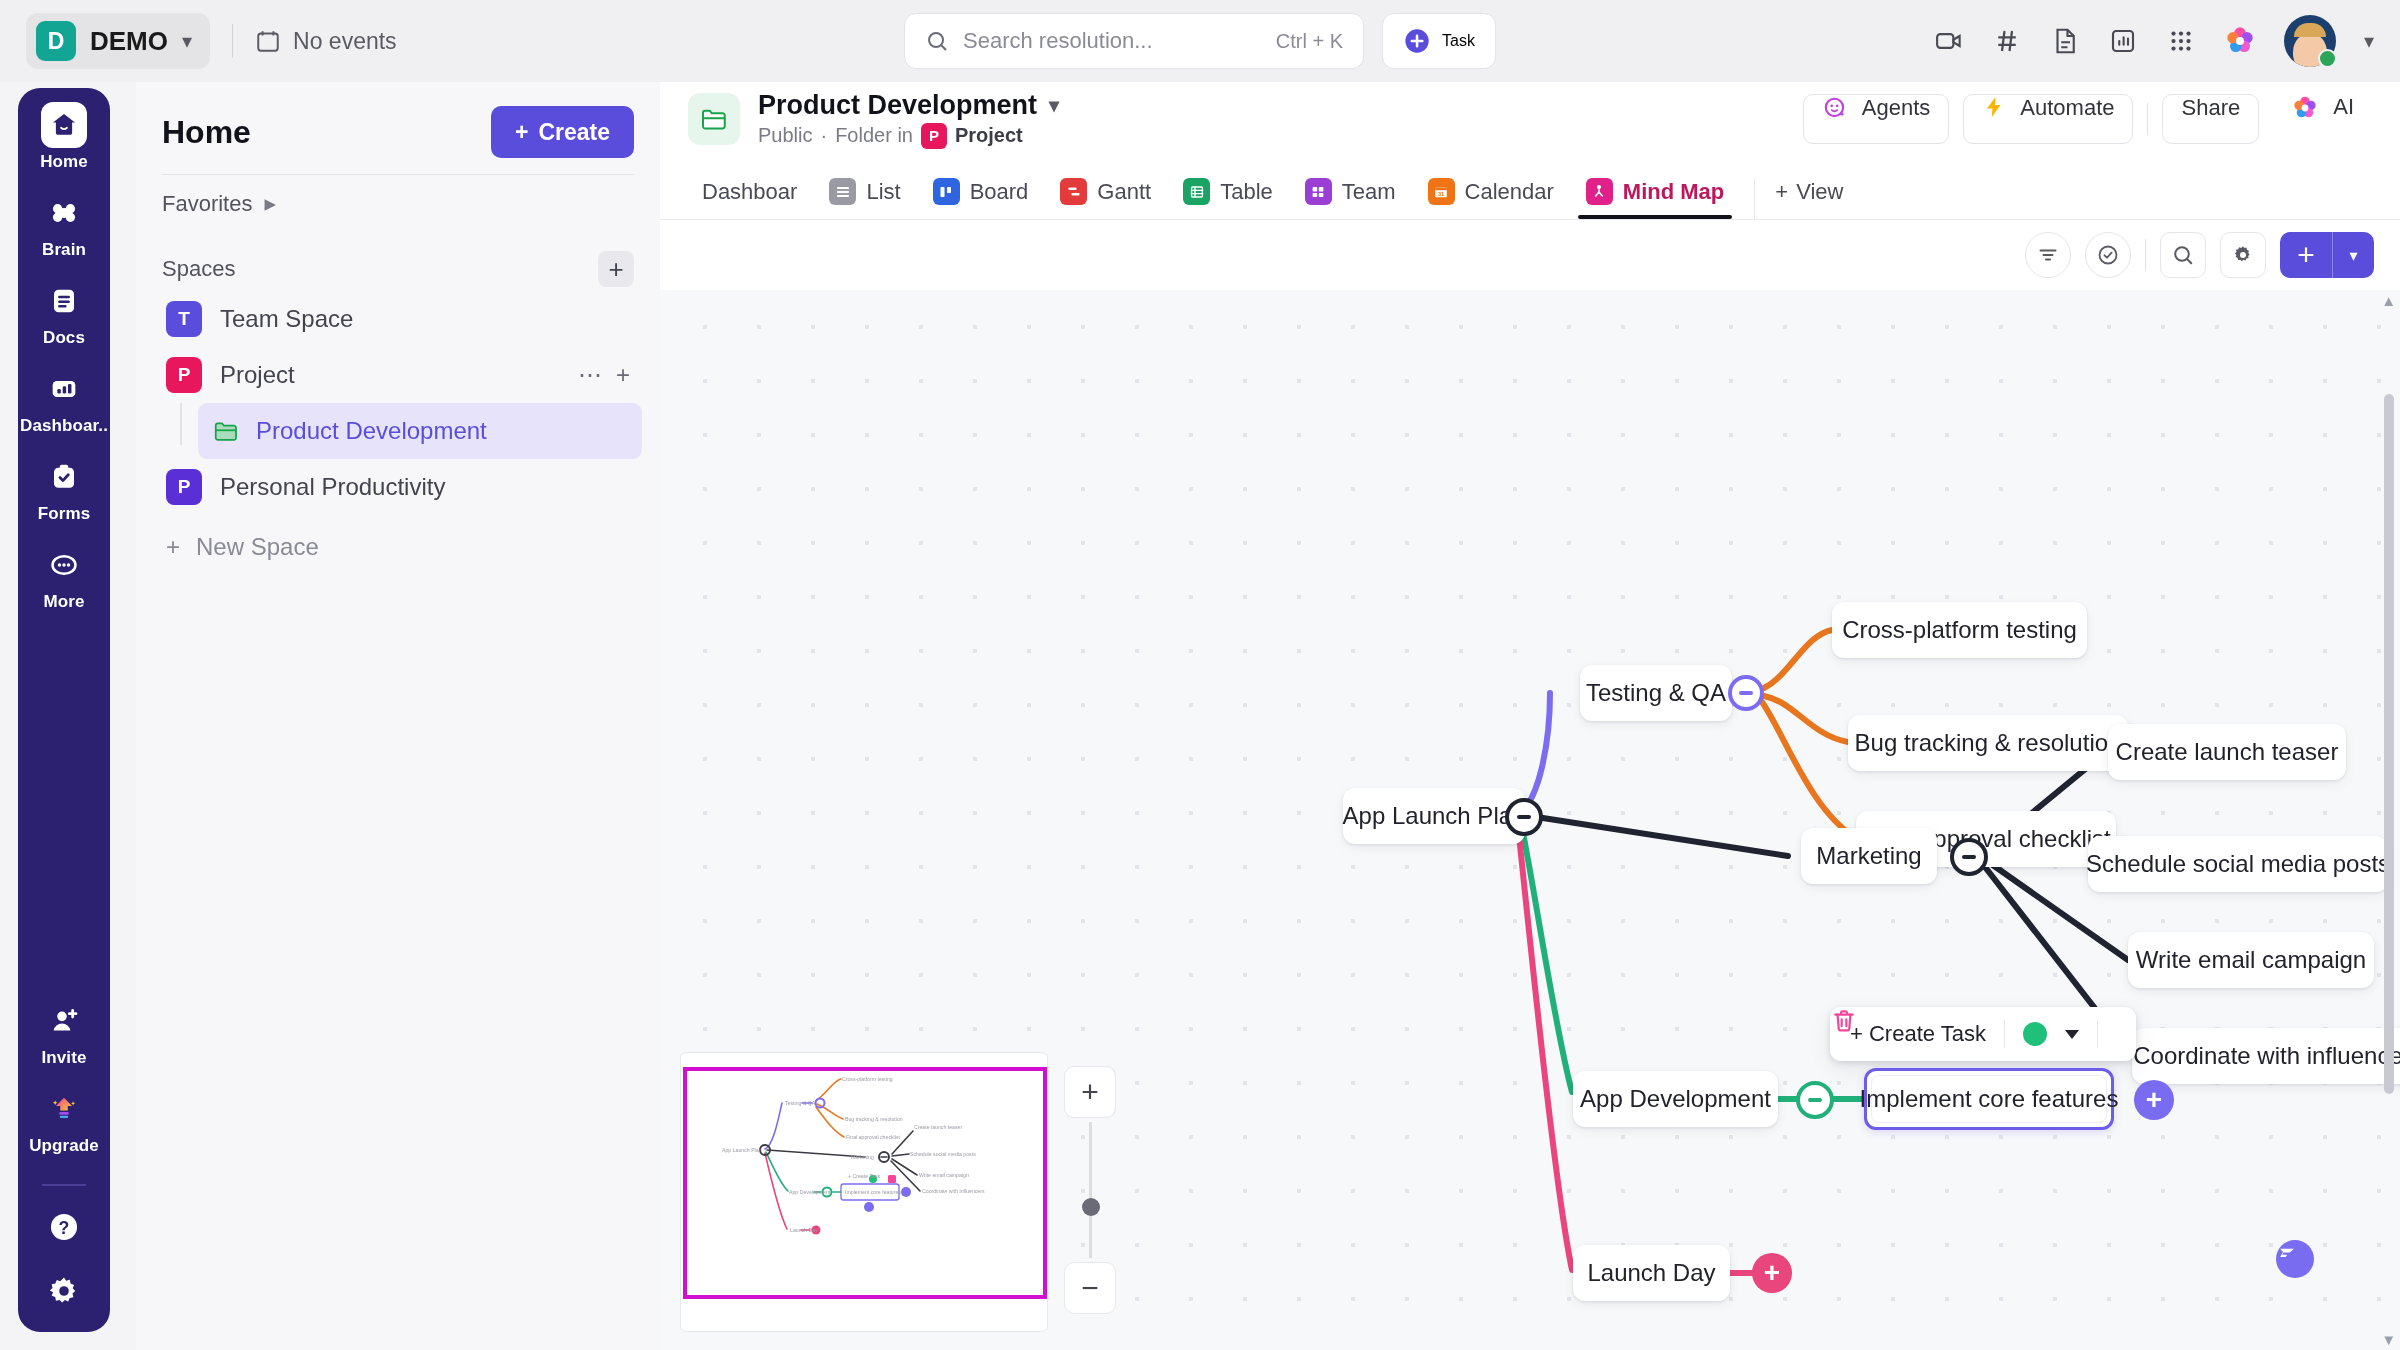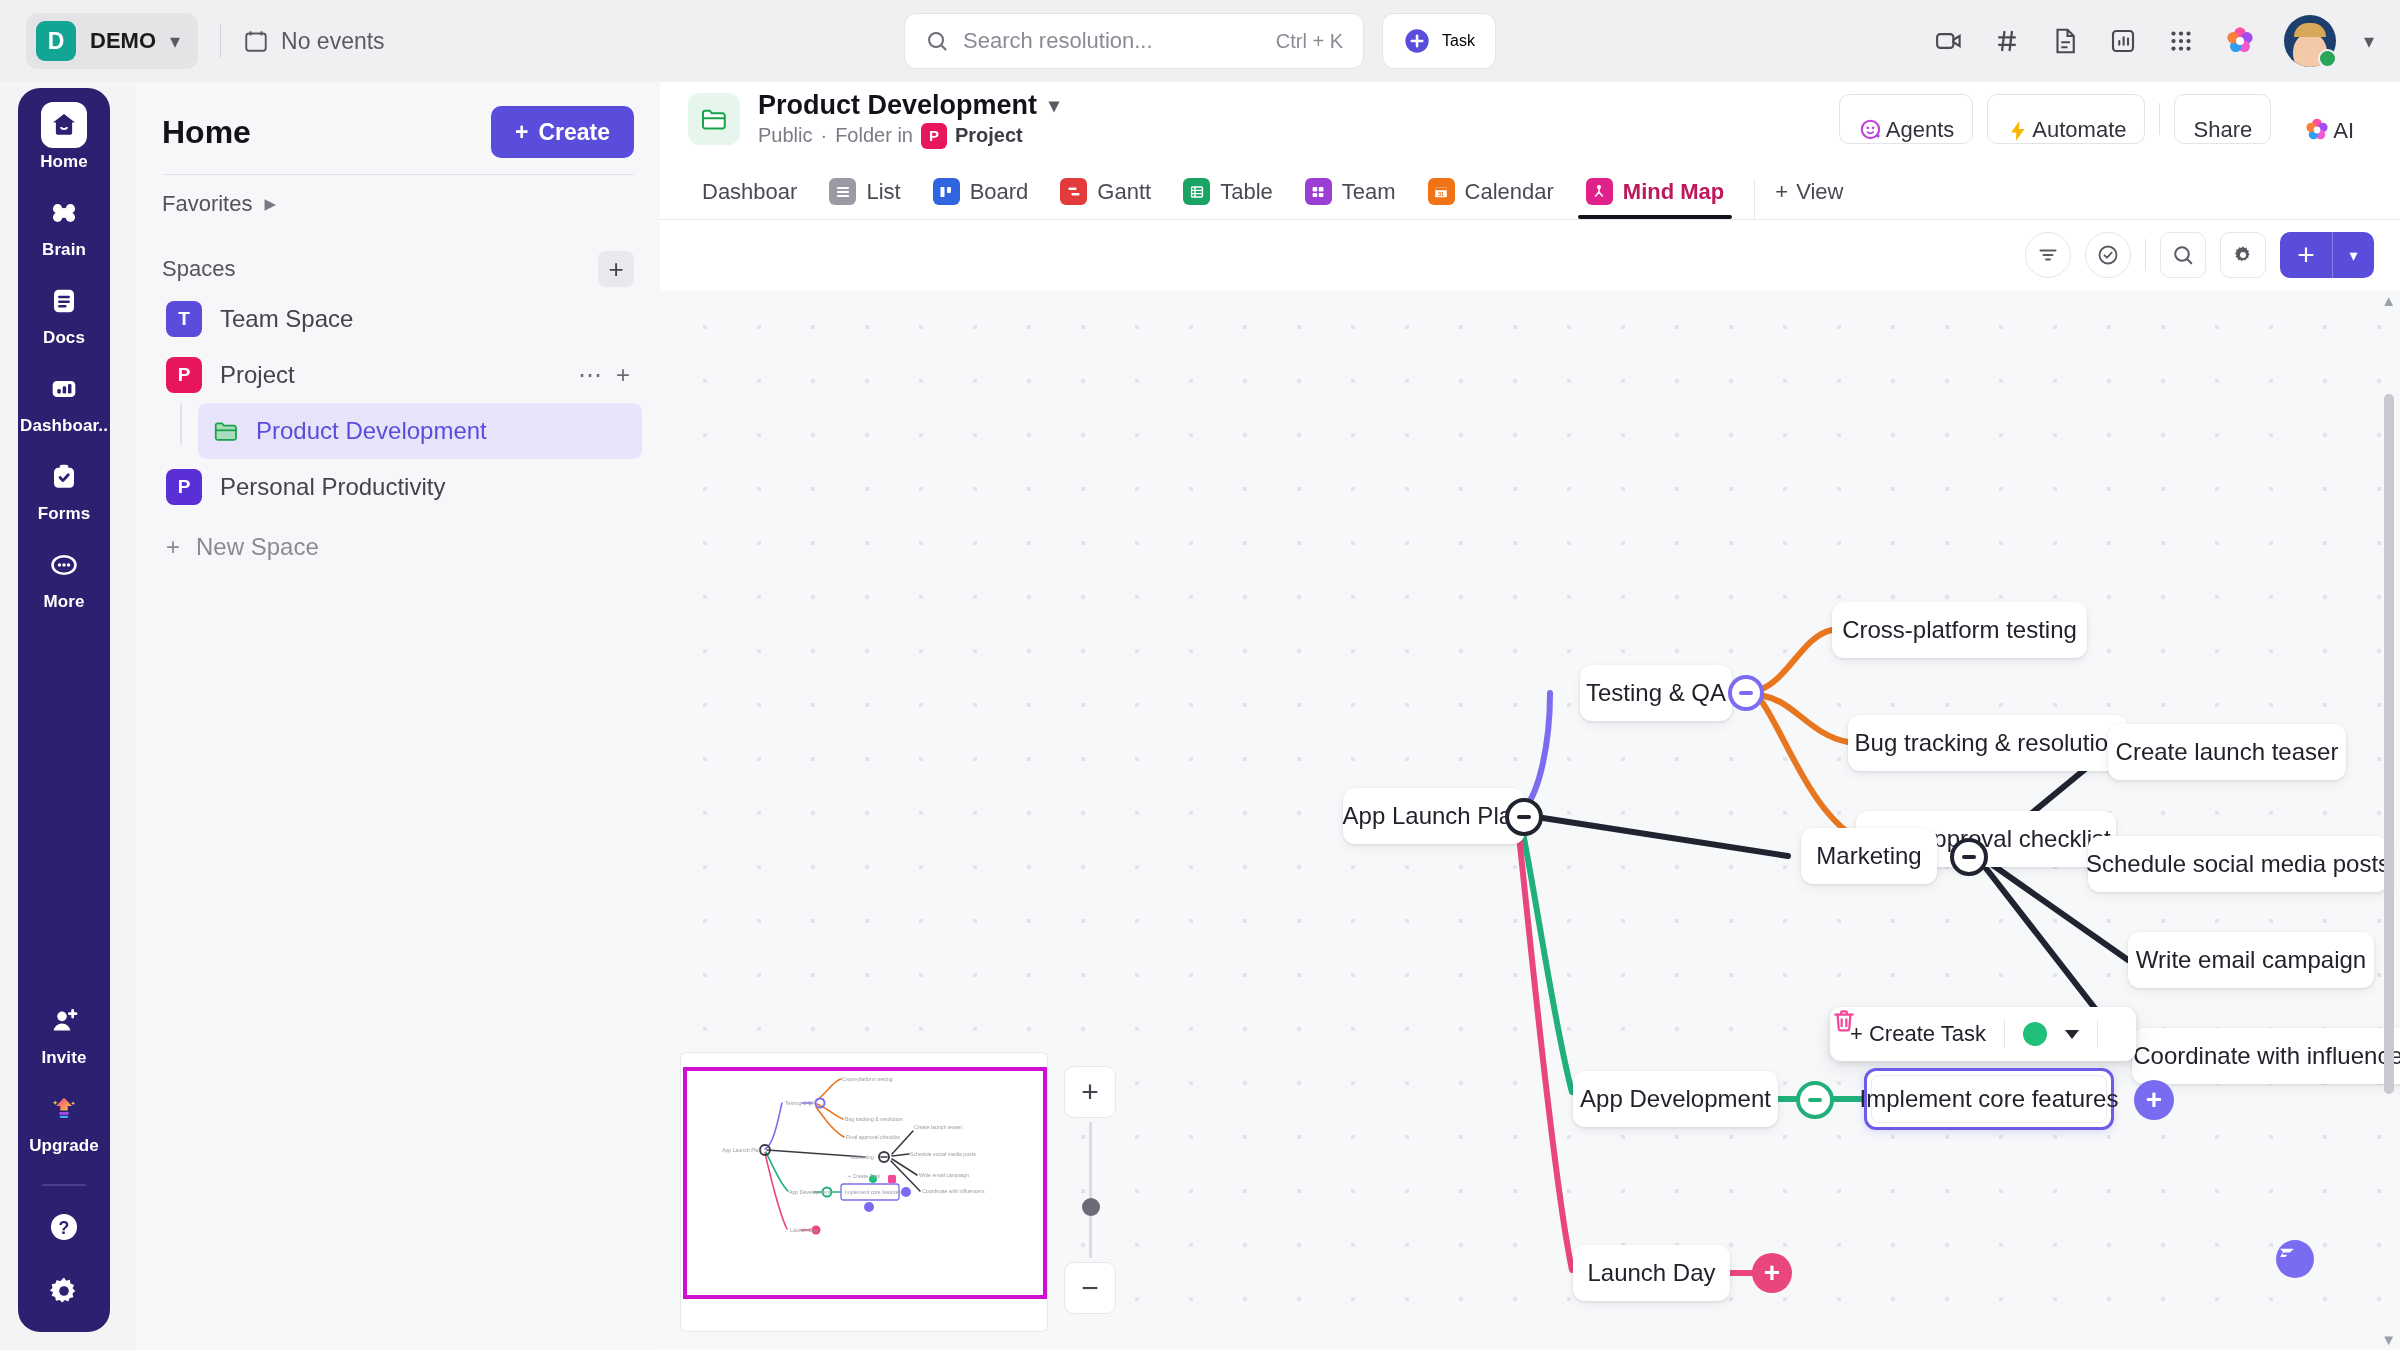--- a/index.html
+++ b/index.html
@@ -20,21 +20,21 @@
   .ws-chip {
     display: flex; align-items: center; gap: 14px;
     margin-left: 26px; padding: 8px 18px 8px 10px;
     background: #e4e4e7; border-radius: 12px; cursor: pointer;
   }
   .ws-avatar {
     width: 40px; height: 40px; border-radius: 9px; background: #12a594;
     color: #fff; font-size: 23px; font-weight: 700;
     display: flex; align-items: center; justify-content: center;
   }
-  .ws-name { font-size: 22px; font-weight: 700; color: #1a1a1a; text-align: center; }
+  .ws-name { font-size: 26px; font-weight: 700; color: #1a1a1a; text-align: center; }
   .chev { color: #5a5a63; font-size: 20px; }
   .tb-divider { width: 1px; height: 34px; background: #d2d2d7; margin: 0 22px; }
   .events { display: flex; align-items: center; gap: 12px; color: #5a5a63; font-size: 23px; cursor: pointer; }
   .searchwrap {
     position: absolute; left: 50%; transform: translateX(-50%);
     display: flex; align-items: center; gap: 18px;
   }
   .searchbox {
     width: 460px; height: 56px; background: #fff; border-radius: 12px;
     border: 1px solid #e3e3e8;
@@ -147,21 +147,21 @@
   .head-title { font-size: 27px; font-weight: 700; color: #12121a; display: flex; align-items: center; gap: 12px; }
   .head-sub { font-size: 20px; color: #7b7b86; display: flex; align-items: center; gap: 8px; margin-top: 2px; }
   .p-badge {
     width: 26px; height: 26px; border-radius: 6px; background: #e8175d; color: #fff;
     font-size: 15px; font-weight: 700; display: flex; align-items: center; justify-content: center;
   }
   .head-sub b { color: #3c3c46; font-weight: 700; }
   .head-actions { margin-left: auto; display: flex; align-items: center; gap: 14px; }
   .pill {
     height: 50px; border: 1px solid #e3e3e8; border-radius: 10px; background: #fff;
-    display: flex; align-items: flex-end; gap: 2px; padding: 0 18px;
+    display: flex; align-items: flex-start; gap: 14px; padding: 0 18px;
     font-size: 22px; color: #33333c; cursor: pointer;
   }
   .pill.plain { border: none; }
   .vsep { width: 1px; height: 32px; background: #e0e0e6; }
 
   .tabs { height: 64px; display: flex; align-items: flex-end; padding: 0 28px; border-bottom: 1px solid #e8e8ed; gap: 4px; }
   .tab {
     display: flex; align-items: center; gap: 10px; padding: 0 14px 14px 14px;
     font-size: 22px; color: #4a4a55; cursor: pointer; position: relative;
   }

